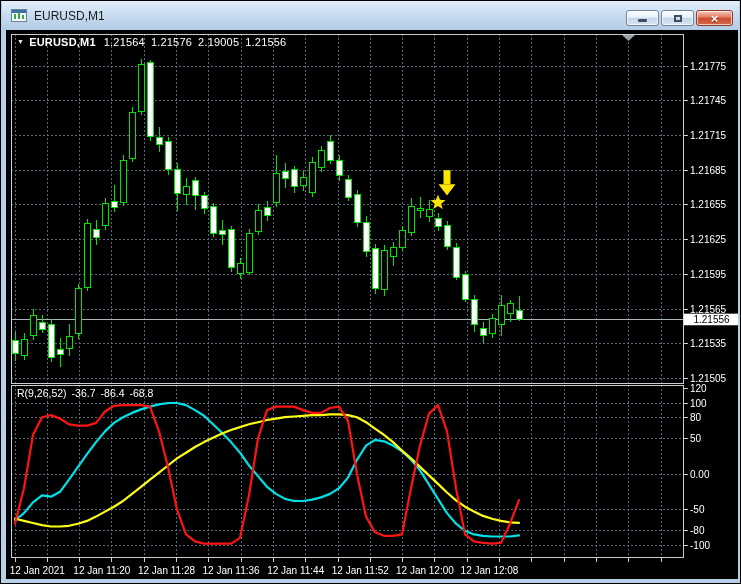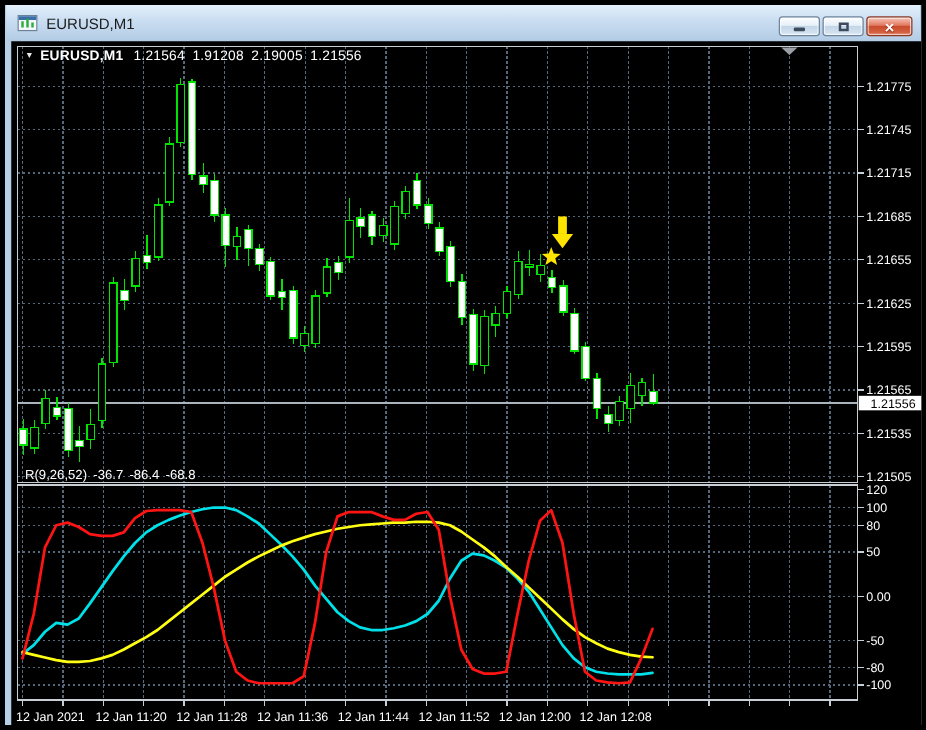--- a/index.html
+++ b/index.html
@@ -1,19 +1,19 @@
 <!DOCTYPE html>
 <html><head>
 <meta charset="utf-8">
 <style>
   html,body{margin:0;padding:0;background:#6a6a6a;}
   *{box-sizing:border-box;}
   .win{
     position:relative;width:741px;height:584px;
-    background:#b7d0e8;border:4px solid #000000;
+    background:#b7d0e8;border:1px solid #000000;
     font-family:"Liberation Sans","DejaVu Sans",sans-serif;
     overflow:hidden;
   }
   .titlebar{
     position:absolute;left:1px;top:0;right:1px;height:29px;
     background:linear-gradient(#e3f0fb 0%,#c9ddf1 45%,#b2cbe4 100%);
     display:flex;align-items:center;
   }
   .app-icon{
     position:relative;width:16px;height:13px;margin-left:9px;
@@ -46,21 +46,21 @@
   }
   .chart svg{position:absolute;left:0;top:0;}
   .hdr{
     position:absolute;left:11px;top:6px;color:#ffffff;font-size:11px;
     white-space:nowrap;letter-spacing:0.2px;
   }
   .hdr .tri{font-size:7px;vertical-align:2px;margin-right:5px;color:#e8e8e8;}
   .hdr .sym{font-weight:bold;margin-right:8px;}
   .hdr .val{margin-right:6px;text-align:right;}
   .indlbl{
-    position:absolute;left:11px;top:341px;color:#ffffff;font-size:10.5px;white-space:nowrap;
+    position:absolute;left:11px;top:357px;color:#ffffff;font-size:10.5px;white-space:nowrap;
   }
   .indlbl span{margin-right:5px;}
 </style>
 </head>
 <body>
 
 <div class="win">
   <div class="titlebar">
     <span class="app-icon">
       <span class="bar-top"></span>
@@ -463,19 +463,19 @@
         <text x="160.5" y="544" fill="#ffffff" font-size="10" font-family="&quot;Liberation Sans&quot;,&quot;DejaVu Sans&quot;,sans-serif" text-anchor="middle" font-weight="normal">12 Jan 11:28</text>
         <text x="225.1" y="544" fill="#ffffff" font-size="10" font-family="&quot;Liberation Sans&quot;,&quot;DejaVu Sans&quot;,sans-serif" text-anchor="middle" font-weight="normal">12 Jan 11:36</text>
         <text x="289.7" y="544" fill="#ffffff" font-size="10" font-family="&quot;Liberation Sans&quot;,&quot;DejaVu Sans&quot;,sans-serif" text-anchor="middle" font-weight="normal">12 Jan 11:44</text>
         <text x="354.3" y="544" fill="#ffffff" font-size="10" font-family="&quot;Liberation Sans&quot;,&quot;DejaVu Sans&quot;,sans-serif" text-anchor="middle" font-weight="normal">12 Jan 11:52</text>
         <text x="418.9" y="544" fill="#ffffff" font-size="10" font-family="&quot;Liberation Sans&quot;,&quot;DejaVu Sans&quot;,sans-serif" text-anchor="middle" font-weight="normal">12 Jan 12:00</text>
         <text x="483.49999999999994" y="544" fill="#ffffff" font-size="10" font-family="&quot;Liberation Sans&quot;,&quot;DejaVu Sans&quot;,sans-serif" text-anchor="middle" font-weight="normal">12 Jan 12:08</text>
         <rect x="678" y="283.6560000000158" width="55" height="11.6" fill="#ffffff"></rect>
         <text x="705.5" y="293.05600000001584" fill="#000000" font-size="10" font-family="&quot;Liberation Sans&quot;,&quot;DejaVu Sans&quot;,sans-serif" text-anchor="middle" font-weight="normal">1.21556</text>
       </svg>
     <div class="hdr">
-      <span class="tri">▼</span><span class="sym">EURUSD,M1</span><span class="val">1.21564</span><span class="val">1.91208</span><span class="val">2.19005</span><span class="val">1.21556</span>
+      <span class="tri">▼</span><span class="sym">EURUSD,M1</span><span class="val">1.21564</span><span class="val">1.21576</span><span class="val">2.19005</span><span class="val">1.21556</span>
     </div>
     <div class="indlbl">
       <span>R(9,26,52)</span><span>-36.7</span><span>-86.4</span><span>-68.8</span>
     </div>
   </div>
 </div>
 
 </body></html>

